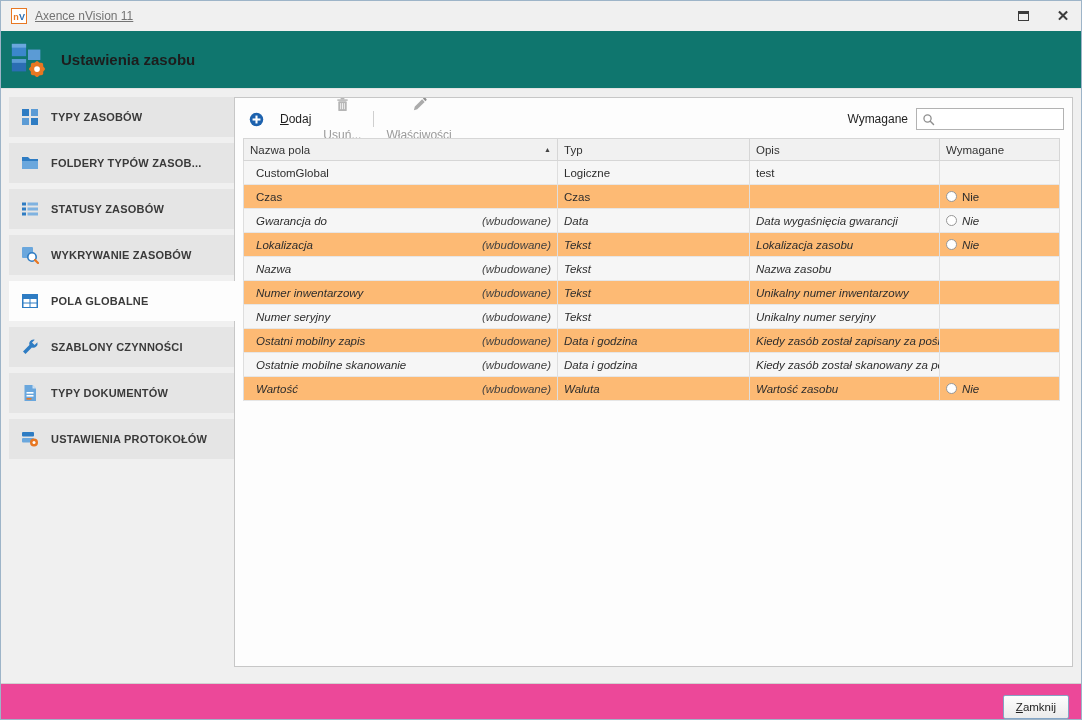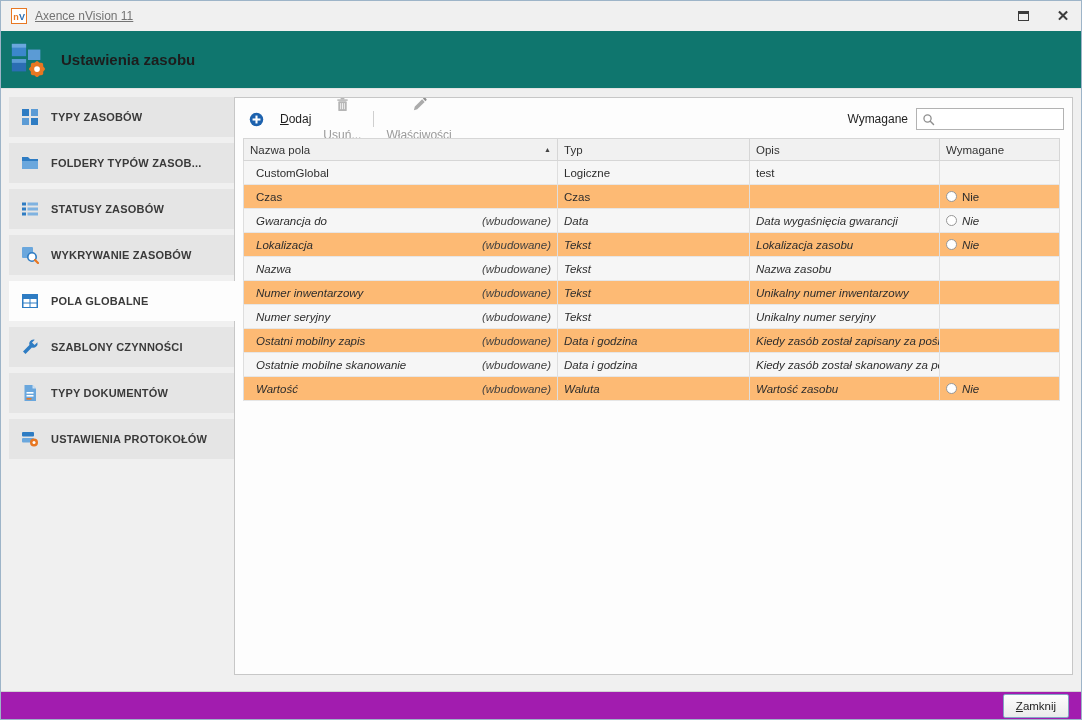--- a/index.html
+++ b/index.html
@@ -56,21 +56,21 @@
   .tr.odd { background:#f6f6f6; }
   .tr.even { background:#fdba74; }
   .tr.builtin { font-style:italic; }
   .td { display:flex; align-items:center; padding:0 6px; font-size:11.5px; color:#2d2d2d; border-right:1px solid #dedede; border-bottom:1px solid #e6e6e6; flex:0 0 auto; overflow:hidden; white-space:nowrap; }
   .td:first-child { border-left:1px solid #dedede; }
   .td.name { justify-content:space-between;padding-left:12px; }
   .builtin-tag { color:#3f3f3f; margin-left:8px; }
   .radio { width:11px; height:11px; border:1px solid #979797; border-radius:50%; background:#fff; margin-right:5px; flex:0 0 auto; cursor:pointer; }
 
   
-  .footer { height:28px; flex:0 0 auto; border-top:1px solid #d2d2d2; background:#a21caf; display:flex; align-items:center; justify-content:flex-end; padding:0 12px; }
+  .footer { height:36px; flex:0 0 auto; border-top:1px solid #d2d2d2; background:#ec4899; display:flex; align-items:flex-end; justify-content:flex-end; padding:0 12px; }
   .close-btn { min-width:66px; height:24px; background:linear-gradient(#fdfdfd,#ebebeb); border:1px solid #84a4c4; border-radius:2px; font-family:inherit; font-size:11.5px; color:#1f1f1f; cursor:pointer; }
 
   .icon svg, .sb-icon svg, .tb-icon svg, .app-logo svg, .header-icon svg { width:100%; height:100%; display:block; }
 </style>
 </head>
 <body>
 
 <div class="window">
 
   <div class="titlebar">

